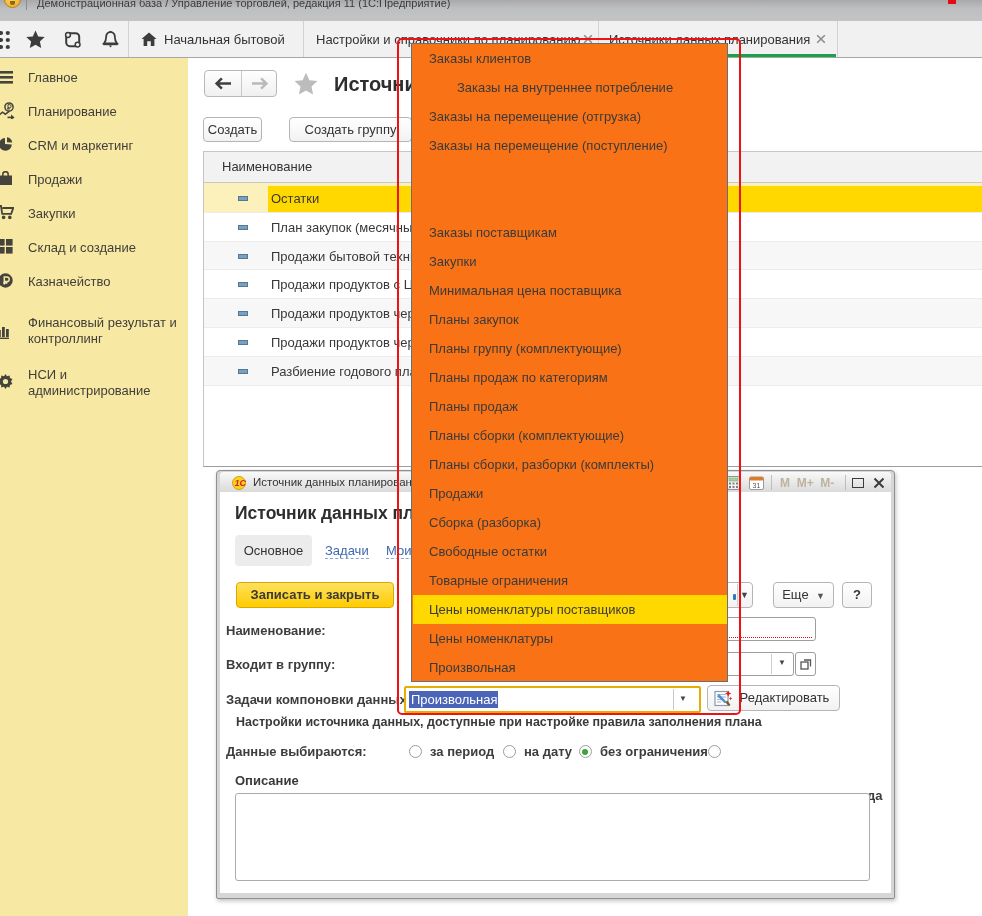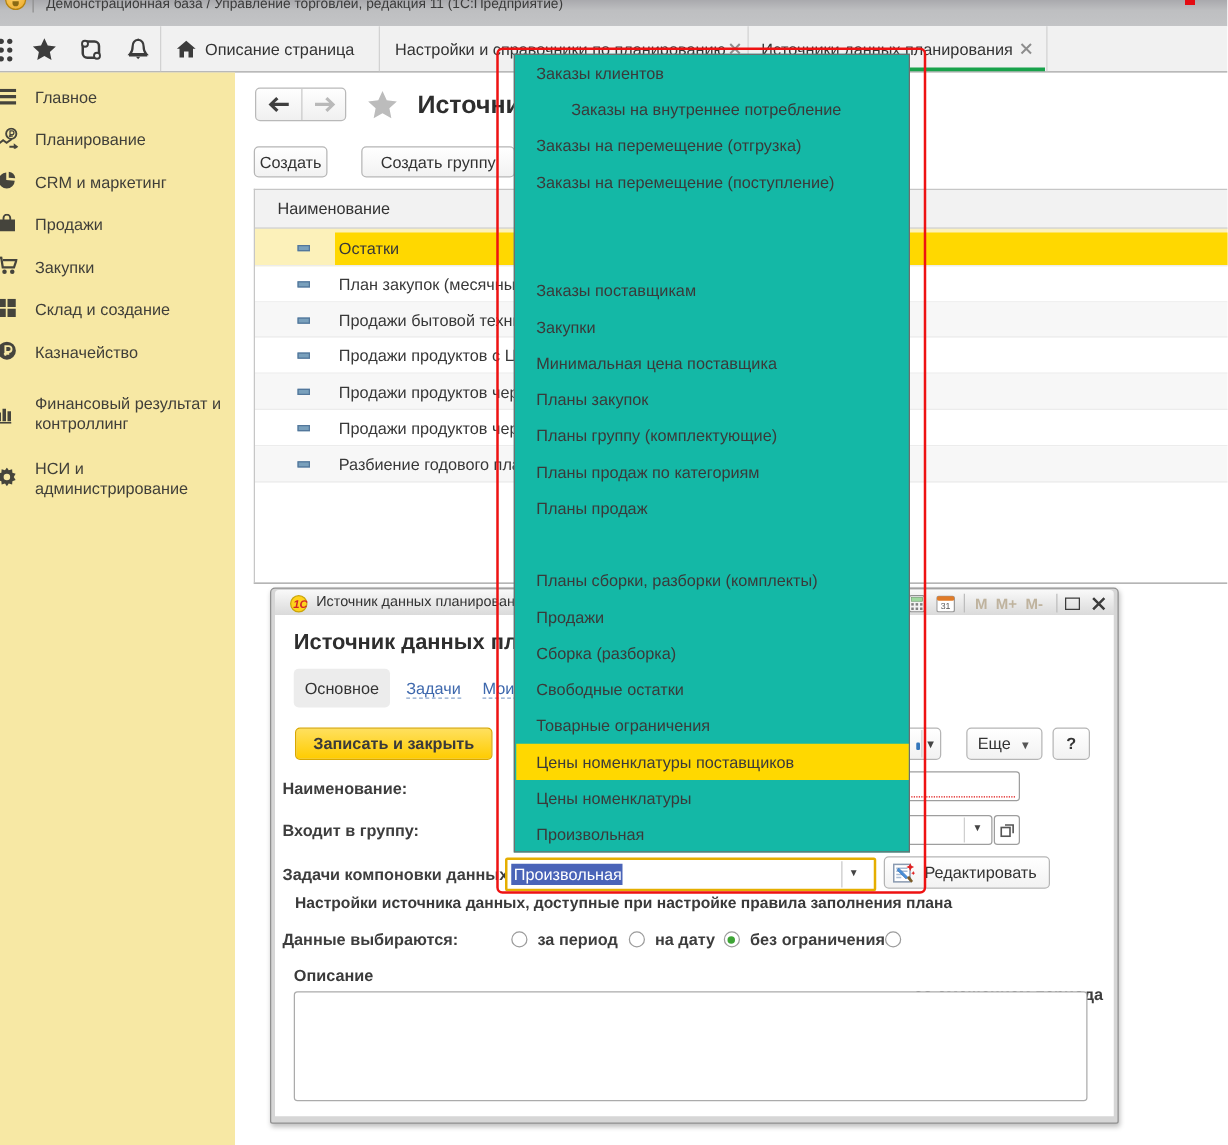--- a/index.html
+++ b/index.html
@@ -57,21 +57,21 @@
     border:1px solid #8f8f8f; border-radius:4px 4px 2px 2px;
     box-shadow:1px 2px 4px rgba(0,0,0,0.25); }
   #dlgtitle { position:absolute; left:3px; top:1px; width:671px; height:20px;
     background:linear-gradient(#f9f9f9,#dadada); border-radius:3px 3px 0 0; }
   #dlgbody { position:absolute; left:3px; top:21px; width:671px; height:401px; background:#fff; }
   .dl { position:absolute; font-size:13px; color:#3d3d3d; white-space:nowrap;font-weight:bold; }
   .inp { position:absolute; border:1px solid #9e9e9e; border-radius:3px; background:#fff; }
   .radio { position:absolute; width:13px; height:13px; border:1px solid #9c9c9c; border-radius:50%; background:#fff; }
 
   
-  #dropdown { left:411px; top:43px; width:317px; height:639px; background:#14b8a6;
+  #dropdown { left:411px; top:43px; width:317px; height:639px; background:#f97316;
     border:1px solid #6e6e6e; }
   .ddi { position:absolute; left:1px; width:314px; height:29px; line-height:29px;
     font-size:13px; color:#3a3a3a; padding-left:16px; white-space:nowrap; }
 
   
   #redrect { left:397px; top:37.5px; width:344px; height:677px; border:2.5px solid #ee1212;
     border-radius:5px; }
 </style>
 </head>
 <body>
@@ -109,21 +109,21 @@
     <path d="M8.5 0.8 L10.6 2.6 L6.4 2.6 Z" fill="#3c3c3c"></path>
     <path d="M8.5 1.8 C5.4 2.2 4.1 4.6 4.1 7.2 C4.1 10.8 3.2 12.1 2 13.3 H15 C13.8 12.1 12.9 10.8 12.9 7.2 C12.9 4.6 11.6 2.2 8.5 1.8 Z" fill="none" stroke="#3c3c3c" stroke-width="1.8"></path>
     <path d="M1.2 14.2 H15.8" stroke="#3c3c3c" stroke-width="2"></path>
     <path d="M6.8 15.4 H10.2 L8.5 17.4 Z" fill="#3c3c3c"></path>
   </svg>
   <div class="vsep" style="left:128px;"></div>
 
   <svg class="tbicon" style="left:141px;top:11px;" width="16" height="15" viewBox="0 0 16 15">
     <path d="M8 0.5 L15.5 7 H13.4 V14 H9.8 V9.2 H6.2 V14 H2.6 V7 H0.5 Z" fill="#3c3c3c"></path>
   </svg>
-  <div class="tabtext" style="left:164px;">Описание страница</div>
+  <div class="tabtext" style="left:164px;">Начальная бытовой</div>
   <div class="vsep" style="left:303px;"></div>
   <div class="tabtext" style="left:316px;">Настройки и справочники по планированию</div>
   <svg class="abs" style="left:583px;top:13px;" width="10" height="10" viewBox="0 0 10 10">
       <path d="M1.2 1.2 L8.8 8.8 M8.8 1.2 L1.2 8.8" stroke="#8d8d8d" stroke-width="1.6"></path>
     </svg>
   <div class="vsep" style="left:598px;"></div>
   <div class="tabtext" style="left:609px;">Источники данных планирования</div>
   <svg class="abs" style="left:816px;top:13px;" width="10" height="10" viewBox="0 0 10 10">
       <path d="M1.2 1.2 L8.8 8.8 M8.8 1.2 L1.2 8.8" stroke="#8d8d8d" stroke-width="1.6"></path>
     </svg>
@@ -362,20 +362,21 @@
   <div class="ddi" style="top:29px;padding-left:44px;">Заказы на внутреннее потребление</div>
   <div class="ddi" style="top:58px;">Заказы на перемещение (отгрузка)</div>
   <div class="ddi" style="top:87px;">Заказы на перемещение (поступление)</div>
   <div class="ddi" style="top:174px;">Заказы поставщикам</div>
   <div class="ddi" style="top:203px;">Закупки</div>
   <div class="ddi" style="top:232px;">Минимальная цена поставщика</div>
   <div class="ddi" style="top:261px;">Планы закупок</div>
   <div class="ddi" style="top:290px;">Планы группу (комплектующие)</div>
   <div class="ddi" style="top:319px;">Планы продаж по категориям</div>
   <div class="ddi" style="top:348px;">Планы продаж</div>
+  <div class="ddi" style="top:377px;">Планы сборки (комплектующие)</div>
   <div class="ddi" style="top:406px;">Планы сборки, разборки (комплекты)</div>
   <div class="ddi" style="top:435px;">Продажи</div>
   <div class="ddi" style="top:464px;">Сборка (разборка)</div>
   <div class="ddi" style="top:493px;">Свободные остатки</div>
   <div class="ddi" style="top:522px;">Товарные ограничения</div>
   <div class="ddi" style="top:551px;background:#ffd800;">Цены номенклатуры поставщиков</div>
   <div class="ddi" style="top:580px;">Цены номенклатуры</div>
   <div class="ddi" style="top:609px;">Произвольная</div>
 </div>
 

